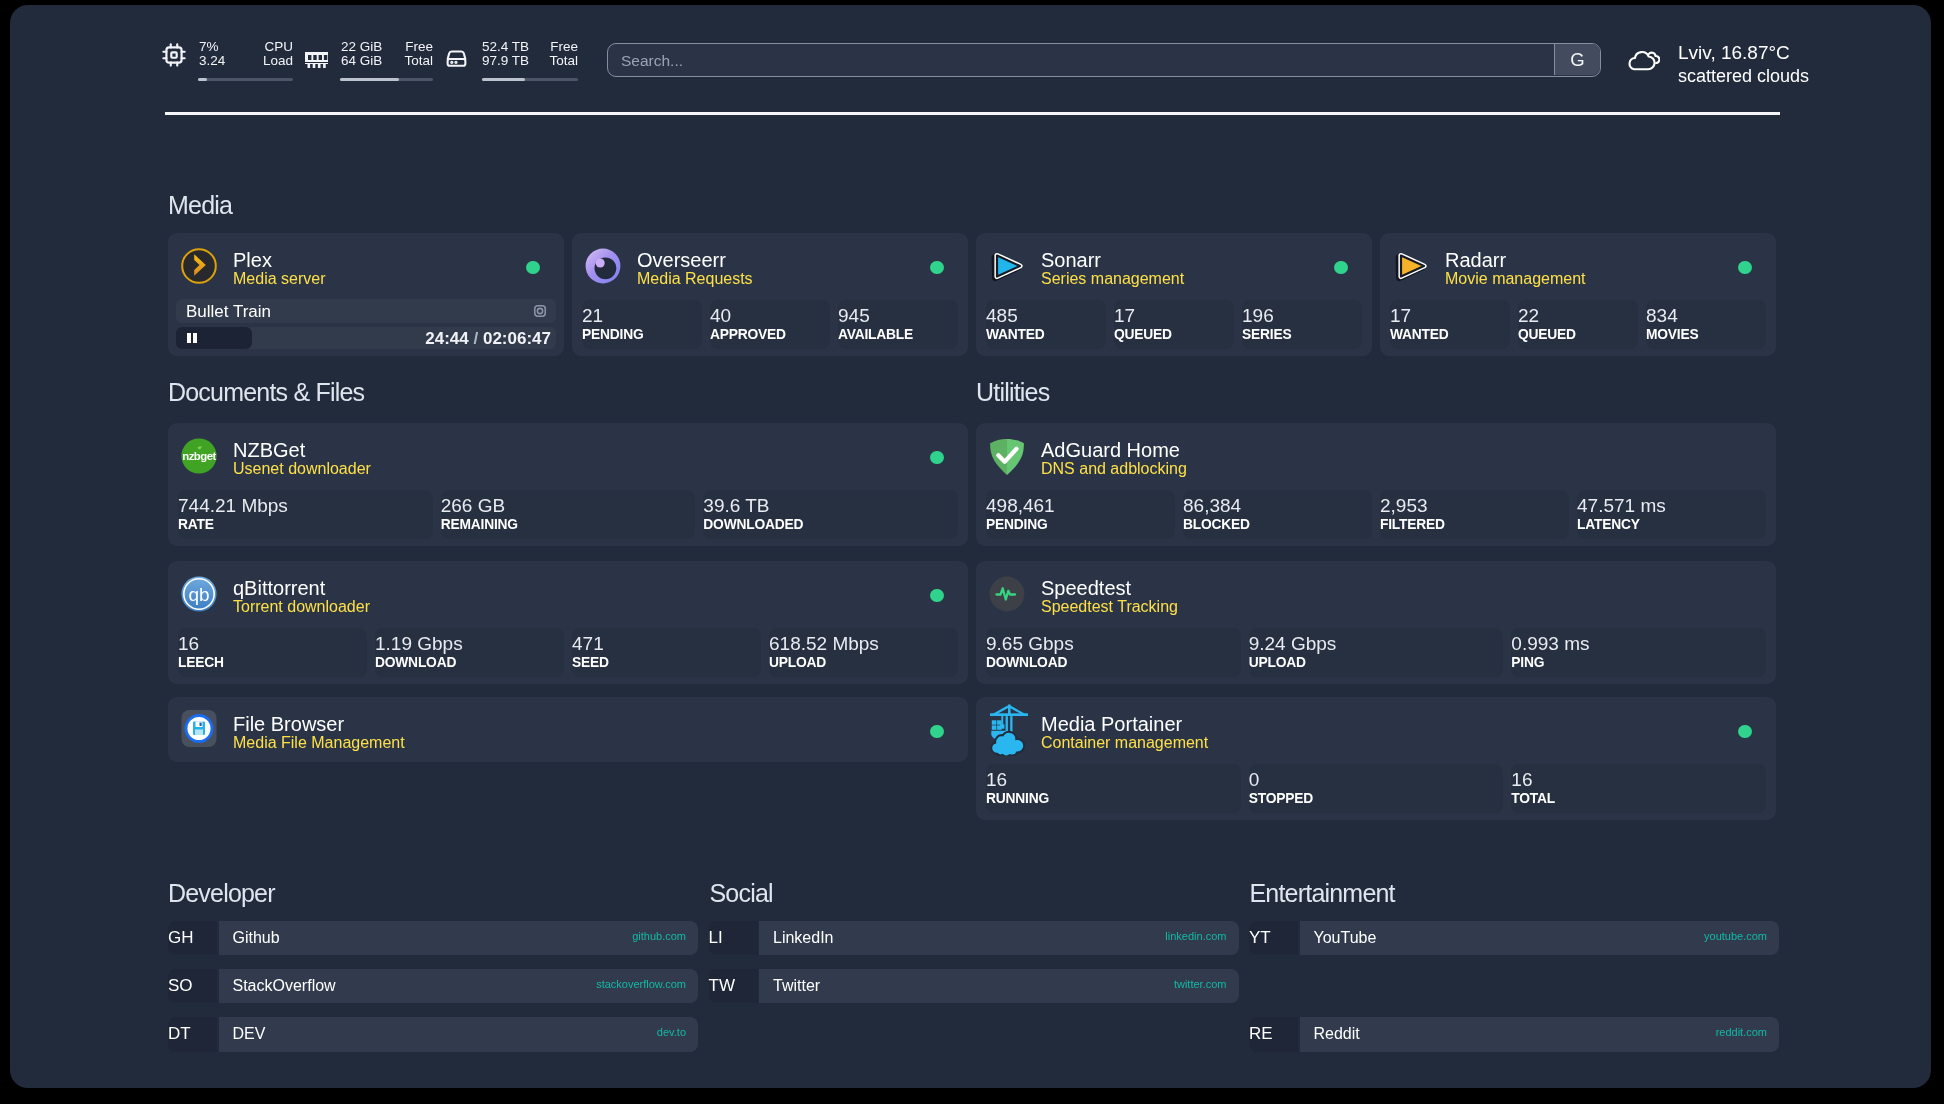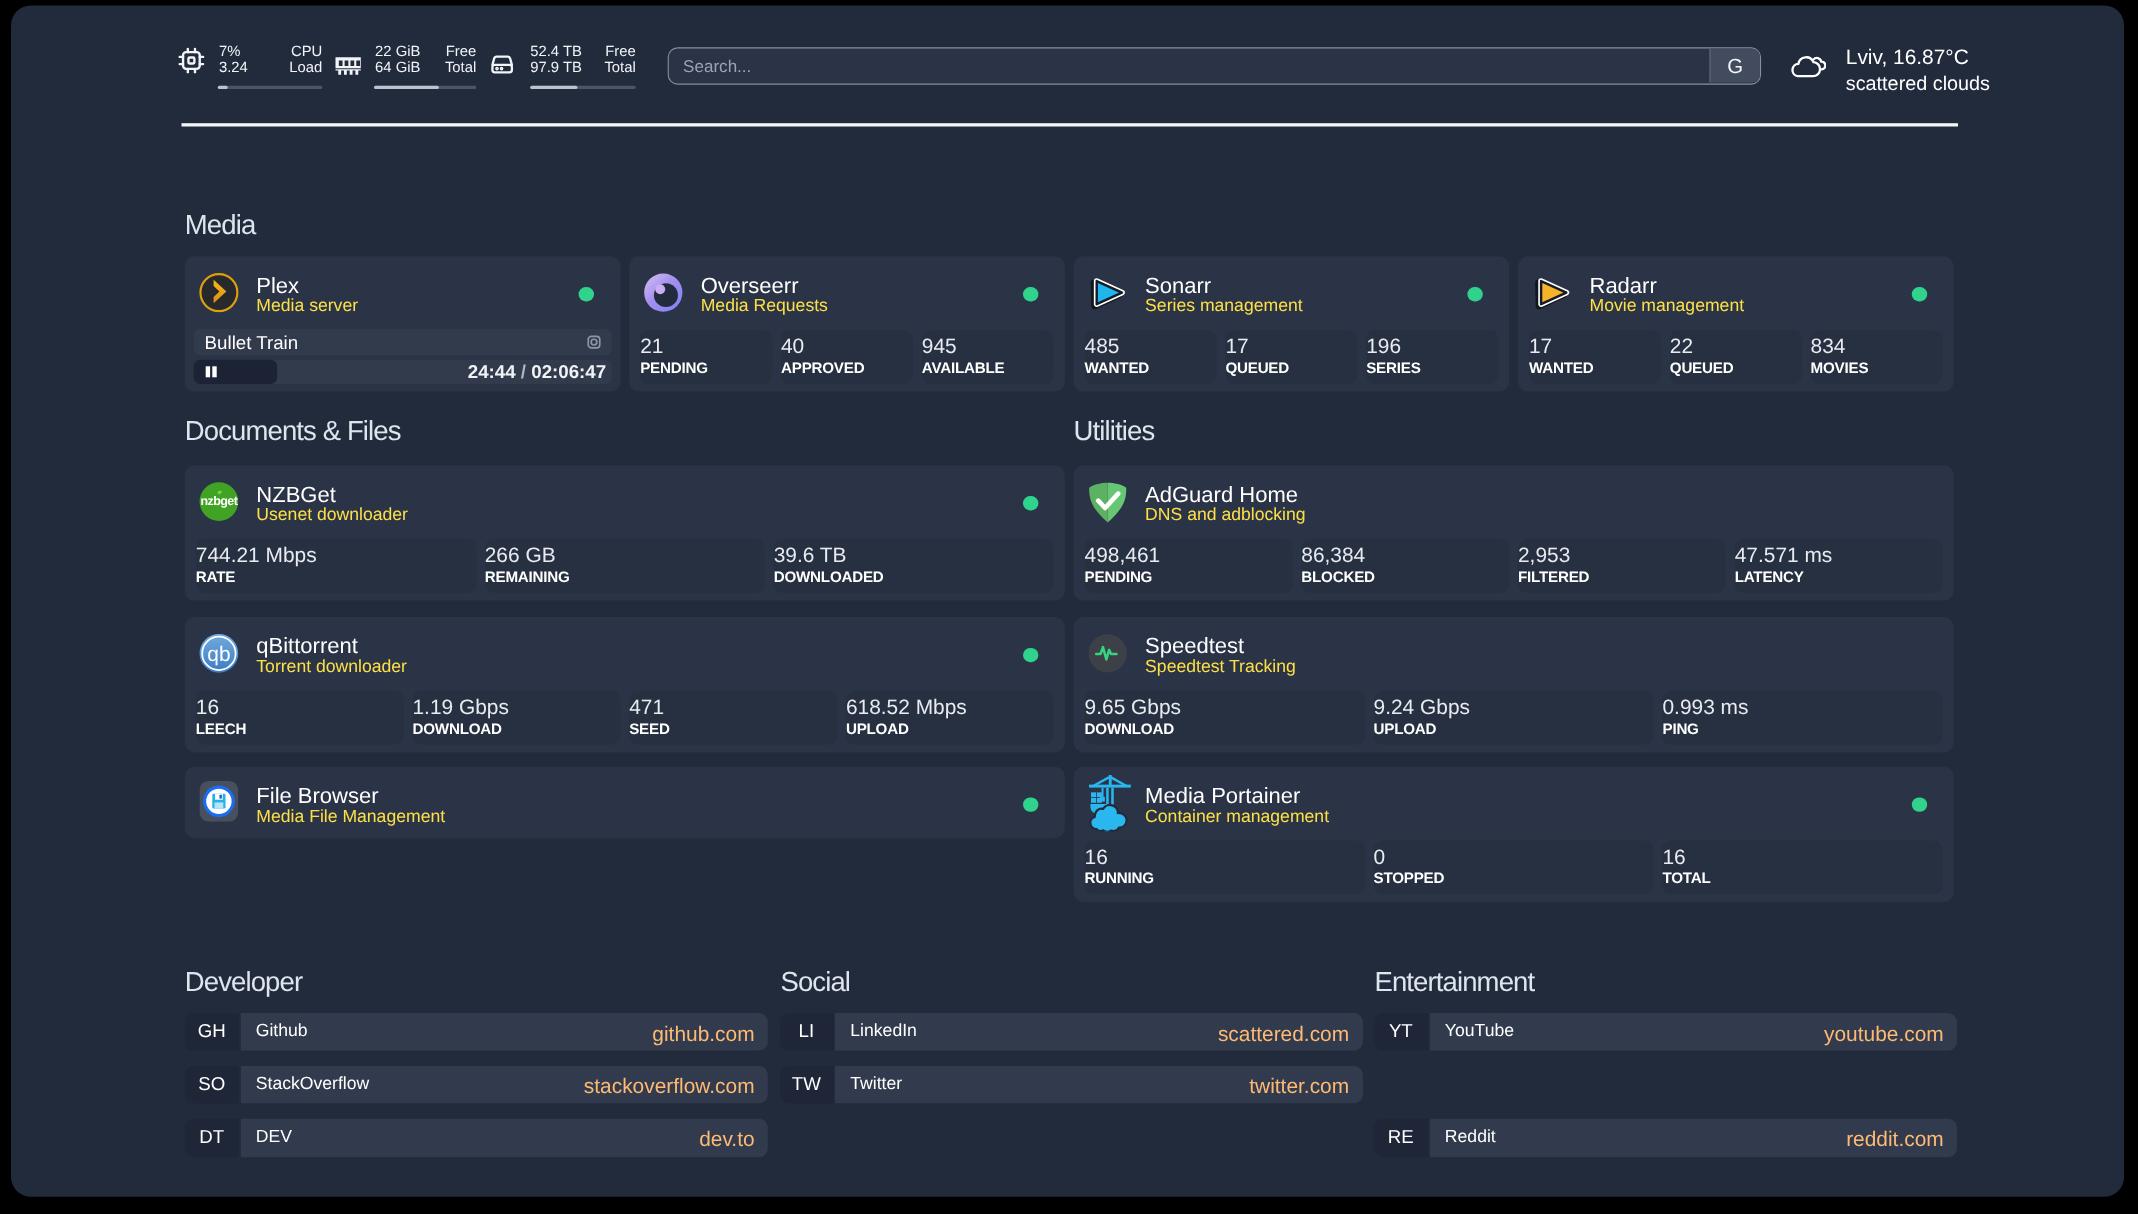--- a/index.html
+++ b/index.html
@@ -30,24 +30,24 @@
 .hsub{position:absolute;left:65px;top:35px;font-size:16px;line-height:22px;color:#fde047;font-weight:400;}
 .dot{position:absolute;right:24.5px;top:27.5px;width:13.5px;height:13.5px;border-radius:50%;background:#2fd38c;}
 .stats{position:absolute;left:10px;right:10px;top:67px;height:49px;display:flex;gap:8px;}
 .stat{flex:1;background:#273040;border-radius:8px;text-align:left;padding-top:5px;}
 .stat .v{font-size:19px;line-height:22px;color:#e8ebf1;}
 .stat .l{font-size:13.8px;line-height:16.5px;color:#fff;font-weight:700;letter-spacing:-0.2px;}
 
 .prow{position:absolute;left:8px;right:8px;background:#323b4c;border-radius:6px;}
 
 .bm{position:absolute;width:530px;height:34.5px;}
-.bm .ab{position:absolute;left:0;top:0;width:49px;height:34.5px;background:#1e2637;border-radius:8px 0 0 8px;color:#fff;font-size:17px;text-align:center;line-height:34.5px;}
+.bm .ab{position:absolute;left:0;top:0;width:49px;height:34.5px;background:#1e2637;border-radius:8px 0 0 8px;color:#fff;font-size:17px;text-align:left;line-height:34.5px;}
 .bm .pill{position:absolute;left:50.5px;right:0;top:0;height:34.5px;background:#323b4d;border-radius:0 8px 8px 0;}
 .bm .nm{position:absolute;left:14px;top:8px;font-size:16px;color:#fff;}
-.bm .url{position:absolute;right:12px;top:9px;font-size:19px;color:#fdba74;}
+.bm .url{position:absolute;right:12px;top:9px;font-size:11px;color:#14b8a6;}
 </style>
 </head>
 <body>
 <div id="page">
 <div id="panel">
 
 <svg class="resicon" style="left:151px;top:37px" width="26" height="26" viewBox="0 0 24 24" fill="none" stroke="#f2f4f8" stroke-width="2" stroke-linecap="round">
         <rect x="5" y="5" width="14" height="14" rx="2.5"></rect>
         <rect x="9.5" y="9.5" width="5" height="5" rx="1"></rect>
         <line x1="9" y1="2.2" x2="9" y2="5"></line>
@@ -388,21 +388,21 @@
         <div class="pill">
           <div class="nm">DEV</div>
           <div class="url">dev.to</div>
         </div>
       </div>
 <div class="sect" style="left:699.5px;top:872.5px">Social</div>
 <div class="bm" style="left:698.5px;top:915.5px">
         <div class="ab">LI</div>
         <div class="pill">
           <div class="nm">LinkedIn</div>
-          <div class="url">scattered.com</div>
+          <div class="url">linkedin.com</div>
         </div>
       </div>
 <div class="bm" style="left:698.5px;top:963.8px">
         <div class="ab">TW</div>
         <div class="pill">
           <div class="nm">Twitter</div>
           <div class="url">twitter.com</div>
         </div>
       </div>
 <div class="sect" style="left:1239.5px;top:872.5px">Entertainment</div>

